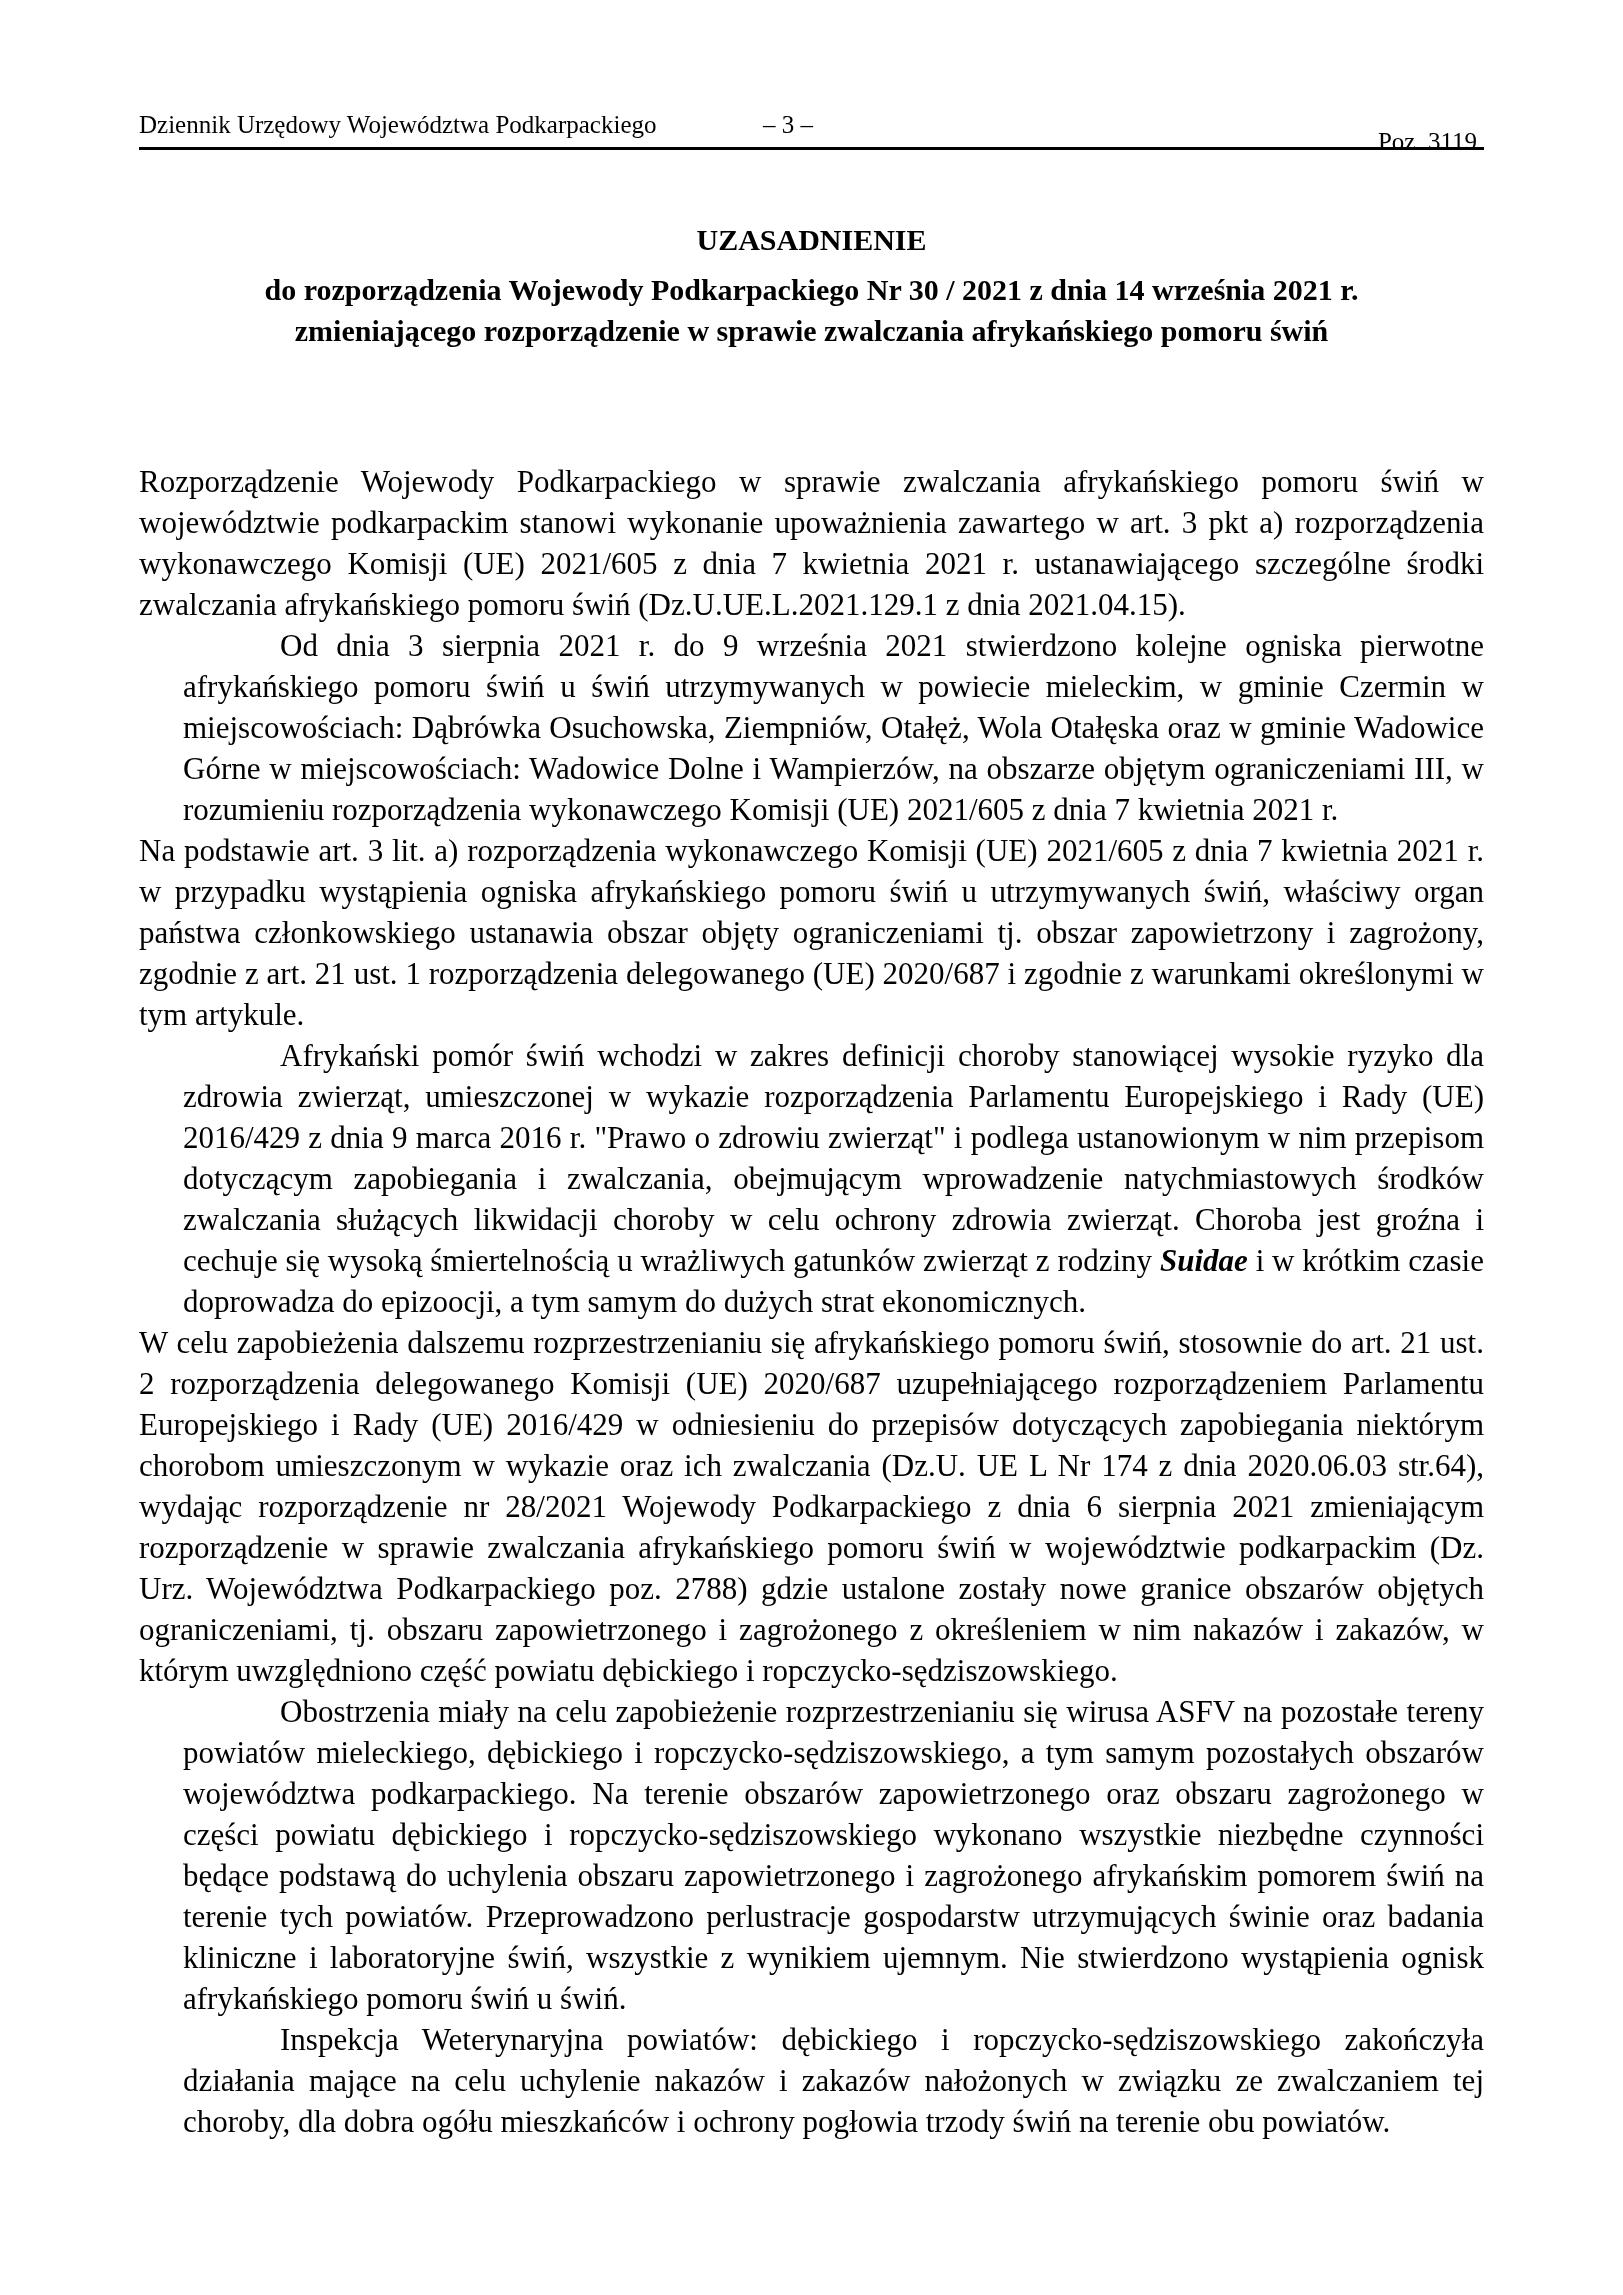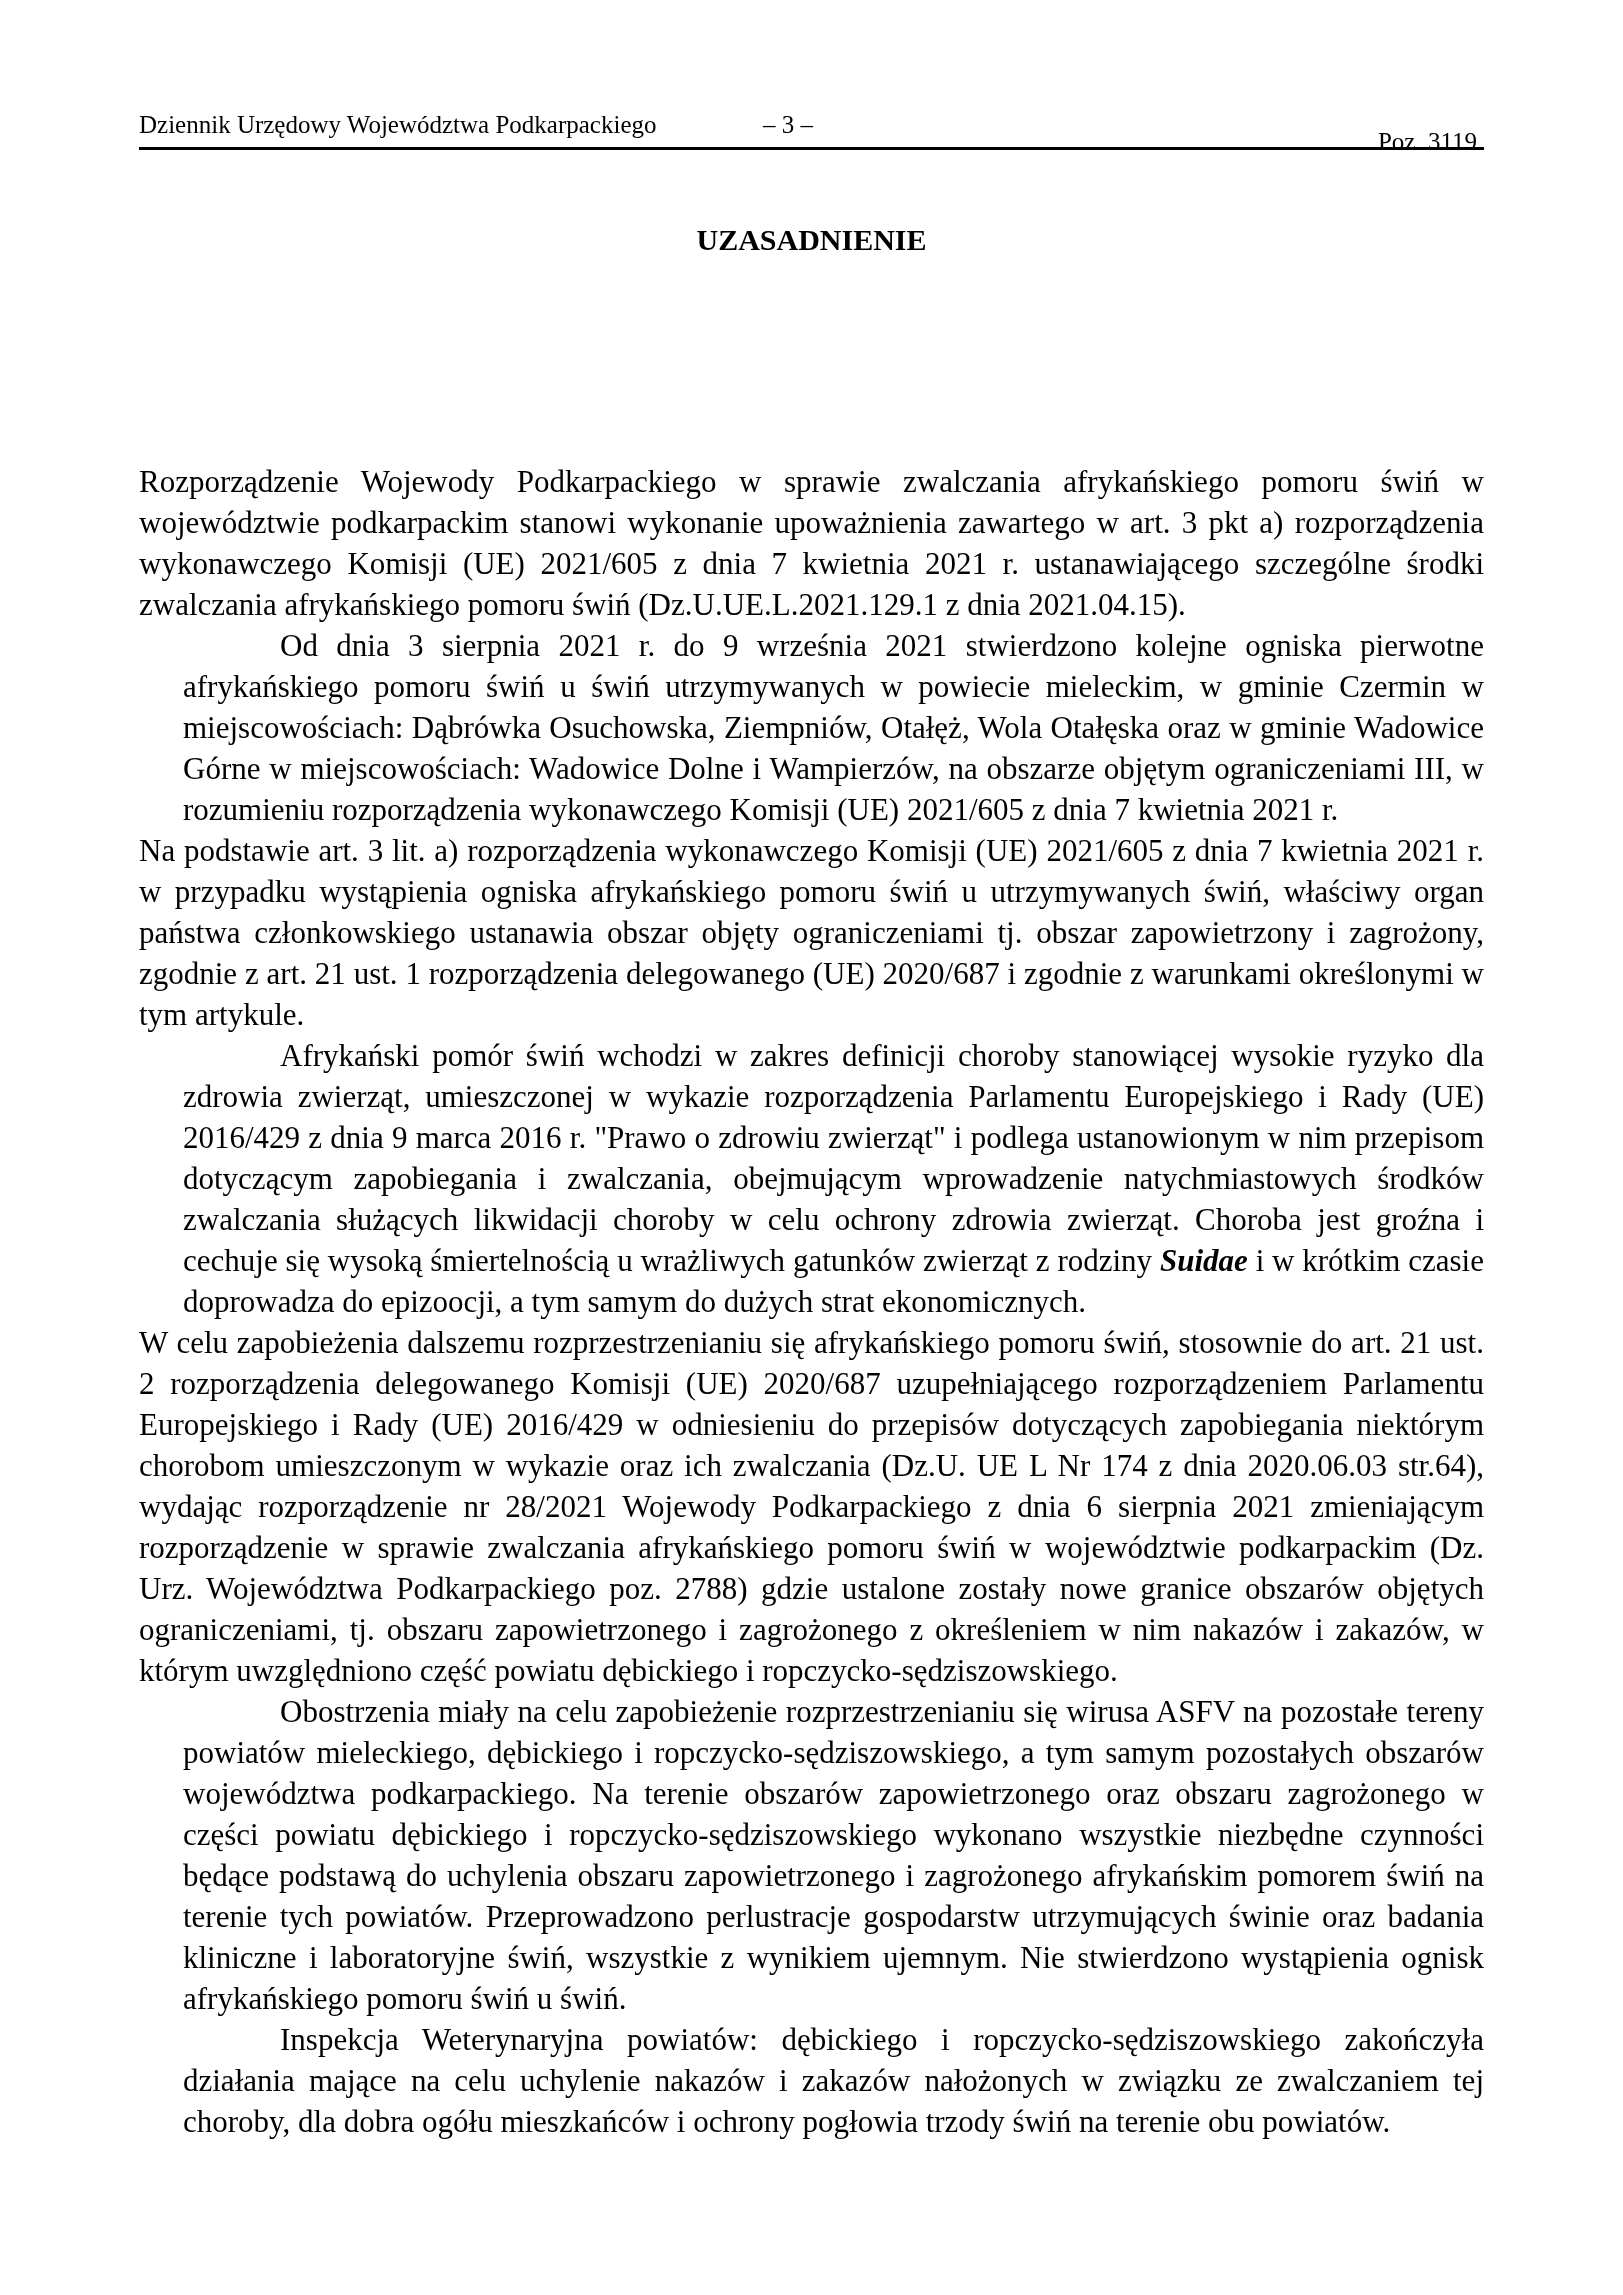--- a/index.html
+++ b/index.html
@@ -38,20 +38,22 @@
 
   <div class="header">
     <span class="left">Dziennik Urzędowy Województwa Podkarpackiego</span>
     <span class="center">– 3 –</span>
     <span class="right">Poz. 3119</span>
   </div>
   <div class="rule"></div>
 
   <div class="title-block">
     <div class="t1">UZASADNIENIE</div>
+    <div class="t2">do rozporządzenia Wojewody Podkarpackiego Nr 30  / 2021 z dnia 14 września 2021 r.</div>
+    <div class="t2">zmieniającego rozporządzenie w sprawie zwalczania afrykańskiego pomoru świń</div>
   </div>
 
   <div class="body-text">
     <p>Rozporządzenie Wojewody Podkarpackiego w sprawie zwalczania afrykańskiego pomoru świń w województwie podkarpackim stanowi wykonanie upoważnienia zawartego w art. 3 pkt a) rozporządzenia wykonawczego Komisji (UE) 2021/605 z dnia 7 kwietnia 2021 r. ustanawiającego szczególne środki zwalczania afrykańskiego pomoru świń (Dz.U.UE.L.2021.129.1 z dnia 2021.04.15).</p>
     <p class="indent">Od dnia 3 sierpnia 2021 r. do  9 września 2021 stwierdzono kolejne ogniska pierwotne  afrykańskiego pomoru świń u świń utrzymywanych w powiecie mieleckim, w gminie Czermin w miejscowościach: Dąbrówka Osuchowska, Ziempniów, Otałęż, Wola Otałęska oraz w gminie Wadowice Górne w miejscowościach: Wadowice Dolne i Wampierzów, na obszarze objętym ograniczeniami III, w rozumieniu rozporządzenia wykonawczego  Komisji (UE) 2021/605 z dnia 7 kwietnia 2021 r.</p>
     <p>Na podstawie art. 3 lit. a) rozporządzenia wykonawczego Komisji (UE) 2021/605 z dnia 7 kwietnia 2021 r. w przypadku wystąpienia ogniska afrykańskiego pomoru świń u utrzymywanych świń, właściwy organ państwa członkowskiego ustanawia obszar objęty ograniczeniami tj. obszar zapowietrzony i zagrożony, zgodnie z art. 21 ust. 1 rozporządzenia delegowanego (UE) 2020/687 i zgodnie z warunkami określonymi w tym artykule.</p>
     <p class="indent"><span>Afrykański pomór świń wchodzi w zakres definicji choroby stanowiącej wysokie ryzyko dla zdrowia zwierząt, umieszczonej w wykazie rozporządzenia Parlamentu Europejskiego i Rady (UE) 2016/429 z dnia 9 marca 2016 r. "Prawo o zdrowiu zwierząt" i podlega ustanowionym w nim przepisom dotyczącym zapobiegania i zwalczania, obejmującym wprowadzenie natychmiastowych środków zwalczania służących likwidacji choroby w celu ochrony zdrowia zwierząt. Choroba jest groźna i cechuje się wysoką śmiertelnością u wrażliwych gatunków zwierząt z rodziny </span><em>Suidae</em><span> i w krótkim czasie doprowadza do epizoocji, a tym samym do dużych strat ekonomicznych.</span></p>
     <p>W celu zapobieżenia dalszemu rozprzestrzenianiu się afrykańskiego pomoru świń, stosownie do art. 21 ust. 2 rozporządzenia delegowanego Komisji (UE) 2020/687 uzupełniającego rozporządzeniem Parlamentu Europejskiego i Rady (UE) 2016/429 w odniesieniu do przepisów dotyczących zapobiegania niektórym chorobom umieszczonym w wykazie oraz ich zwalczania (Dz.U. UE L Nr 174 z dnia 2020.06.03 str.64), wydając rozporządzenie nr 28/2021 Wojewody Podkarpackiego z dnia 6 sierpnia 2021 zmieniającym rozporządzenie w sprawie zwalczania afrykańskiego pomoru świń w województwie podkarpackim (Dz. Urz. Województwa Podkarpackiego poz. 2788) gdzie ustalone zostały nowe granice obszarów objętych ograniczeniami, tj. obszaru zapowietrzonego i zagrożonego z określeniem w nim nakazów i zakazów, w którym uwzględniono część powiatu dębickiego i ropczycko-sędziszowskiego.</p>
     <p class="indent">Obostrzenia miały na celu zapobieżenie rozprzestrzenianiu się wirusa ASFV na pozostałe tereny powiatów mieleckiego, dębickiego i ropczycko-sędziszowskiego, a tym samym pozostałych obszarów województwa podkarpackiego. Na terenie obszarów zapowietrzonego oraz obszaru zagrożonego w części powiatu dębickiego i ropczycko-sędziszowskiego wykonano wszystkie niezbędne czynności będące podstawą do uchylenia obszaru zapowietrzonego i zagrożonego afrykańskim pomorem świń na terenie tych powiatów. Przeprowadzono perlustracje gospodarstw utrzymujących świnie oraz badania kliniczne i laboratoryjne świń, wszystkie z wynikiem ujemnym. Nie stwierdzono wystąpienia ognisk afrykańskiego pomoru świń u świń.</p>
     <p class="indent">Inspekcja Weterynaryjna powiatów: dębickiego i ropczycko-sędziszowskiego zakończyła działania mające na celu uchylenie nakazów i zakazów nałożonych w związku ze zwalczaniem tej choroby, dla dobra ogółu mieszkańców i ochrony pogłowia trzody świń na terenie obu powiatów.</p>

